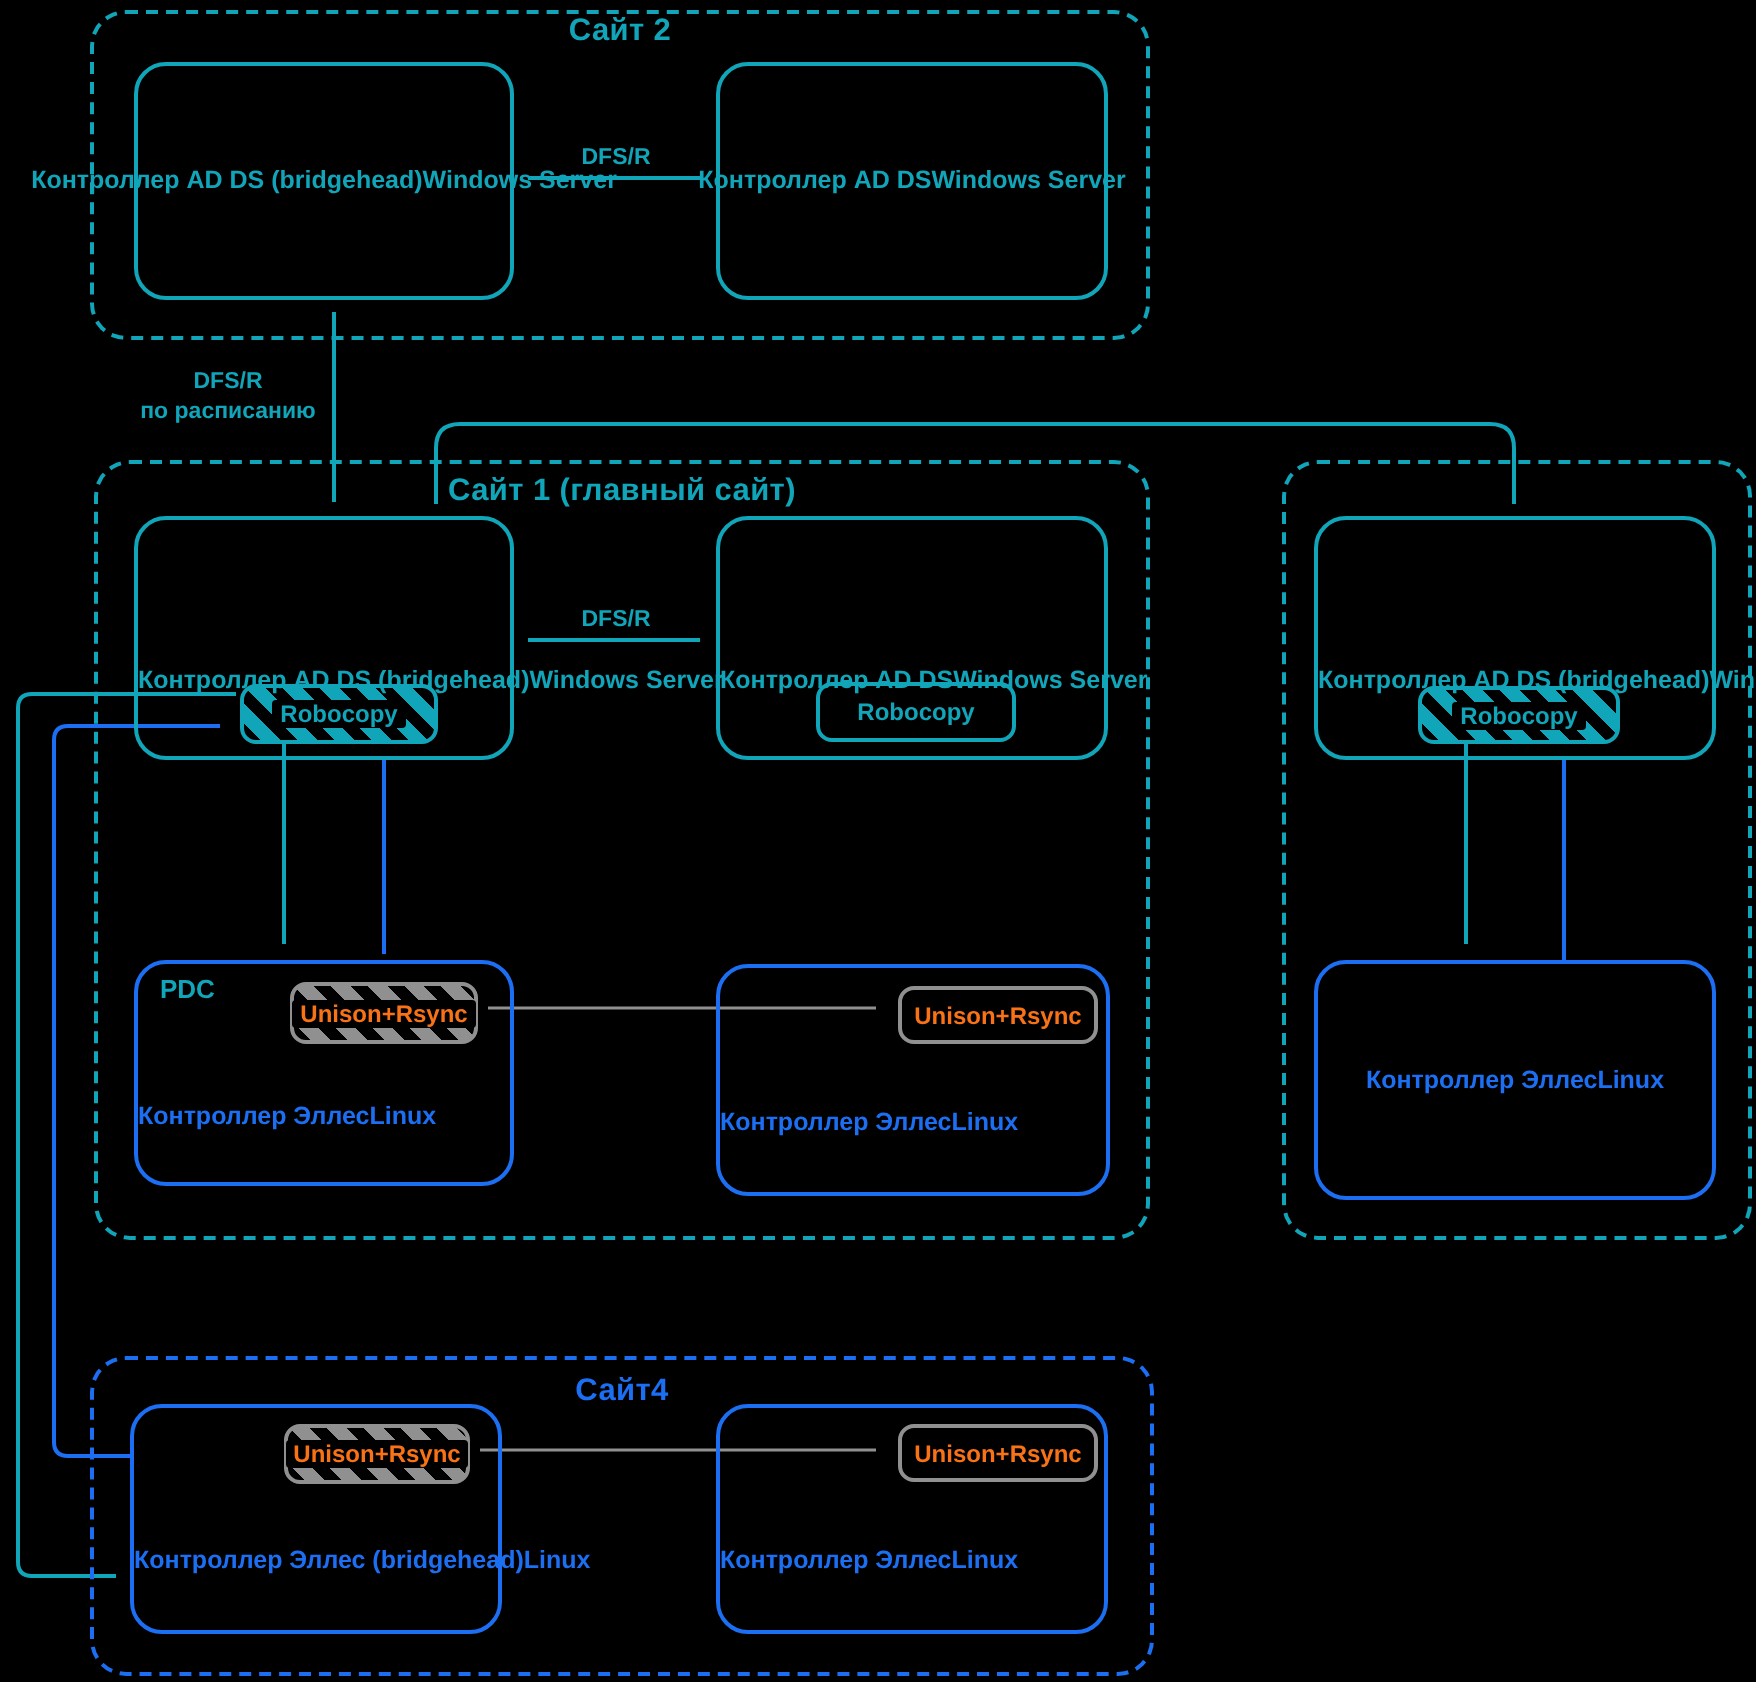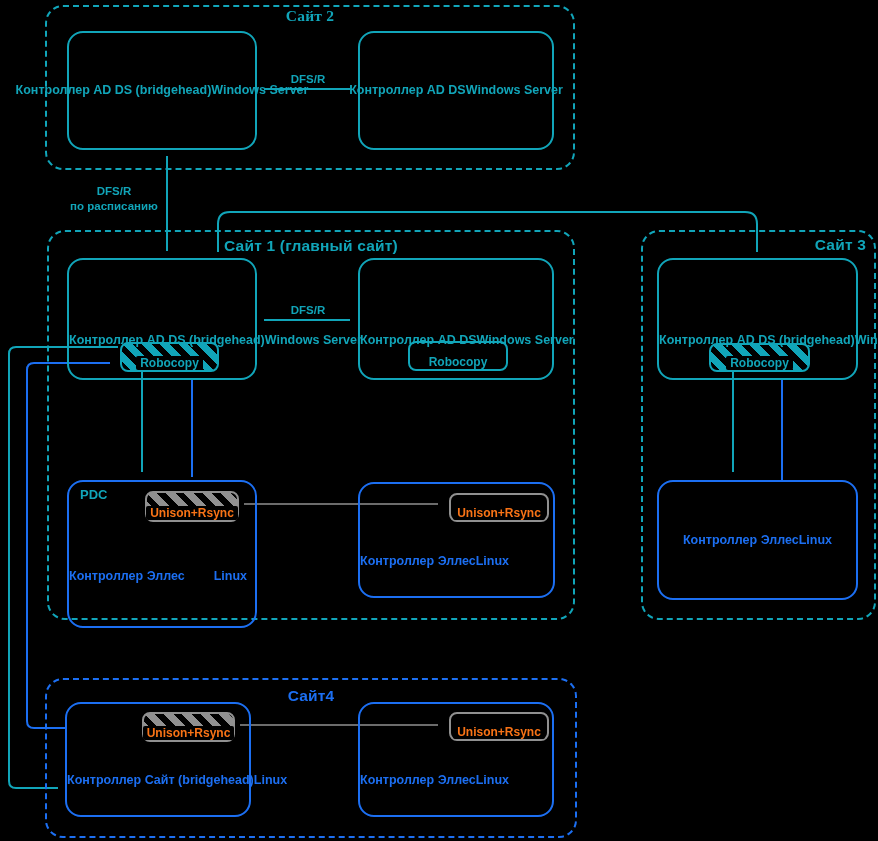--- a/index.html
+++ b/index.html
@@ -23,21 +23,21 @@
   .node{position:absolute;border:2px solid var(--teal);border-radius:16px;box-sizing:border-box;
         display:flex;align-items:center;}
   .node--blue{border-color:var(--blue);}
   .node--center{justify-content:center;}
   .node-label{font-size:12.5px;line-height:17px;text-align:center;color:var(--teal);white-space:nowrap;}
   .node--blue .node-label{color:var(--blue);}
   .pdc-badge{position:absolute;left:11px;top:5px;font-size:13px;color:var(--teal);}
 
   
   .tool{position:absolute;border:2px solid;border-radius:8px;box-sizing:border-box;
-        display:flex;align-items:flex-end;justify-content:center;font-size:12px;}
+        display:flex;align-items:center;justify-content:center;font-size:12px;}
   .tool span{background:var(--background);padding:0 4px;border-radius:2px;line-height:14px;}
   .tool--teal{border-color:var(--teal);color:var(--teal);}
   .tool--gray{border-color:var(--gray);color:#f97316;}
   .tool--hatch-teal{background:repeating-linear-gradient(45deg,transparent 0 6px,var(--teal) 6px 13px);}
   .tool--hatch-gray{background:repeating-linear-gradient(45deg,transparent 0 6px,var(--gray) 6px 13px);}
 
   
   .edge-label{position:absolute;font-size:11.5px;line-height:15px;color:var(--teal);text-align:center;}
 
   
@@ -76,21 +76,21 @@
     <path class="stroke-teal" d="M733,371 L733,472" marker-end="url(#ah-teal)"></path>
     <path class="stroke-teal" d="M118,347 L16,347 Q9,347 9,354 L9,781 Q9,788 16,788 L58,788" marker-end="url(#ah-teal)"></path>
     <path class="stroke-blue" d="M192,477 L192,378" marker-end="url(#ah-blue)"></path>
     <path class="stroke-blue" d="M782,481 L782,378" marker-end="url(#ah-blue)"></path>
     <path class="stroke-blue" d="M65,728 L34,728 Q27,728 27,721 L27,370 Q27,363 34,363 L110,363" marker-end="url(#ah-blue)"></path>
     <path class="stroke-gray" d="M244,504 L438,504" marker-start="url(#ah-gray)" marker-end="url(#ah-gray)"></path>
     <path class="stroke-gray" d="M240,725 L438,725" marker-start="url(#ah-gray)" marker-end="url(#ah-gray)"></path>
   </svg>
 
   <div class="site" style="left:45px;top:5px;width:530px;height:165px;"></div>
-  <div class="site-title" style="left:45px;top:7px;width:530px;font-family:Liberation Serif, serif;">Сайт 2</div>
+  <div class="site-title" style="left:45px;top:7px;width:530px;">Сайт 2</div>
 
   <div class="node node--center" style="left:67px;top:31px;width:190px;height:119px;">
     <div class="node-label">Контроллер AD DS (bridgehead)</div>
     <div class="node-label">Windows Server</div>
   </div>
   <div class="node node--center" style="left:358px;top:31px;width:196px;height:119px;">
     <div class="node-label">Контроллер AD DS</div>
     <div class="node-label">Windows Server</div>
   </div>
   <div class="edge-label" style="left:258px;top:72px;width:100px;">DFS/R</div>
@@ -113,39 +113,38 @@
 
   <div class="node" style="left:358px;top:258px;width:196px;height:122px;padding-top:43px;">
     <div class="node-label">Контроллер AD DS</div>
     <div class="node-label">Windows Server</div>
     <div class="tool tool--teal" style="left:48px;top:81px;width:100px;height:30px;">
       <span>Robocopy</span>
     </div>
   </div>
   <div class="edge-label" style="left:258px;top:303px;width:100px;">DFS/R</div>
 
-  <div class="node node--blue" style="left:67px;top:480px;width:190px;height:148px;padding-top:44px;gap:29px;">
+  <div class="node node--blue" style="left:67px;top:480px;width:190px;height:113px;padding-top:44px;">
     <div class="pdc-badge">PDC</div>
     <div class="tool tool--gray tool--hatch-gray" style="left:76px;top:9px;width:94px;height:31px;">
       <span>Unison+Rsync</span>
     </div>
     <div class="node-label">Контроллер Эллес</div>
     <div class="node-label">Linux</div>
   </div>
 
   <div class="node node--blue" style="left:358px;top:482px;width:197px;height:116px;padding-top:43px;">
     <div class="tool tool--gray" style="left:89px;top:9px;width:100px;height:29px;">
       <span>Unison+Rsync</span>
     </div>
     <div class="node-label">Контроллер Эллес</div>
     <div class="node-label">Linux</div>
   </div>
 
   <div class="site" style="left:641px;top:230px;width:235px;height:390px;"></div>
-  <div class="site-title site-title--right" style="left:641px;top:236px;width:231px;">Сайт 3</div>
 
   <div class="node" style="left:657px;top:258px;width:201px;height:122px;padding-top:43px;">
     <div class="node-label">Контроллер AD DS (bridgehead)</div>
     <div class="node-label">Windows Server</div>
     <div class="tool tool--teal tool--hatch-teal" style="left:50px;top:83px;width:101px;height:29px;">
       <span>Robocopy</span>
     </div>
   </div>
 
   <div class="node node--blue node--center" style="left:657px;top:480px;width:201px;height:120px;">
@@ -153,21 +152,21 @@
     <div class="node-label">Linux</div>
   </div>
 
   <div class="site site--blue" style="left:45px;top:678px;width:532px;height:160px;"></div>
   <div class="site-title site-title--blue" style="left:45px;top:687px;width:532px;">Сайт4</div>
 
   <div class="node node--blue" style="left:65px;top:702px;width:186px;height:115px;padding-top:42px;">
     <div class="tool tool--gray tool--hatch-gray" style="left:75px;top:8px;width:93px;height:30px;">
       <span>Unison+Rsync</span>
     </div>
-    <div class="node-label">Контроллер Сайт (bridgehead)</div>
+    <div class="node-label">Контроллер Эллес (bridgehead)</div>
     <div class="node-label">Linux</div>
   </div>
 
   <div class="node node--blue" style="left:358px;top:702px;width:196px;height:115px;padding-top:42px;">
     <div class="tool tool--gray" style="left:89px;top:8px;width:100px;height:29px;">
       <span>Unison+Rsync</span>
     </div>
     <div class="node-label">Контроллер Эллес</div>
     <div class="node-label">Linux</div>
   </div>

